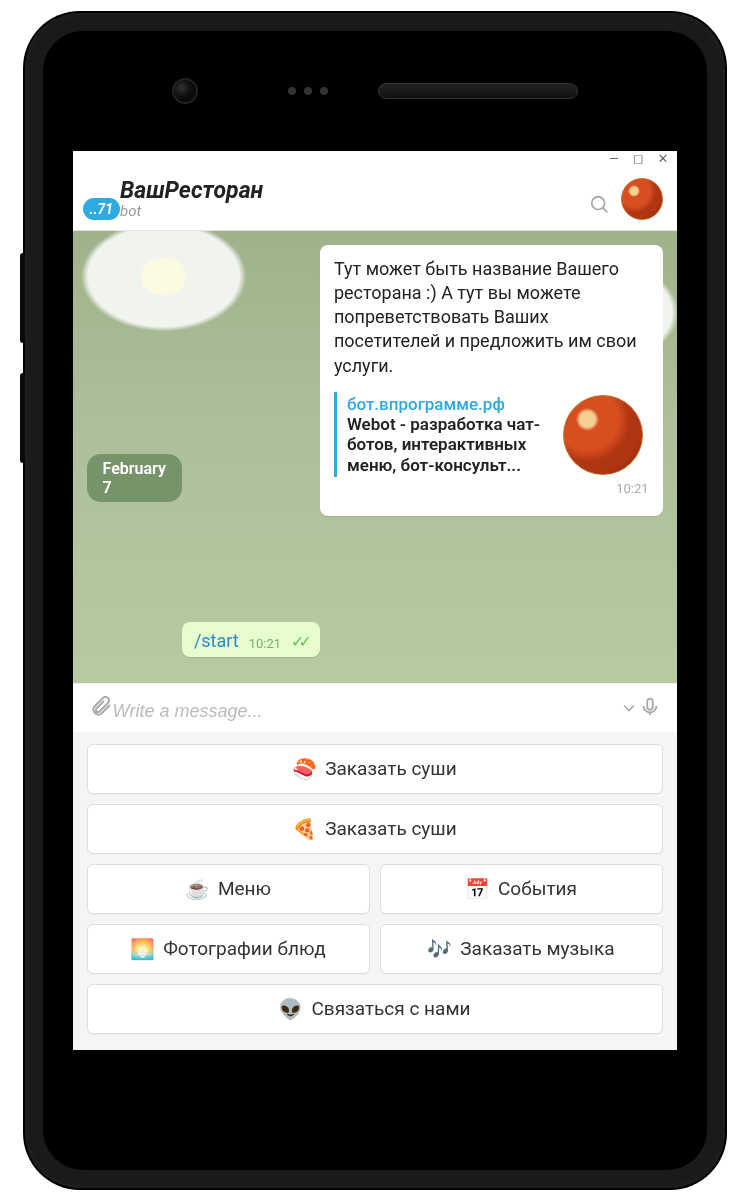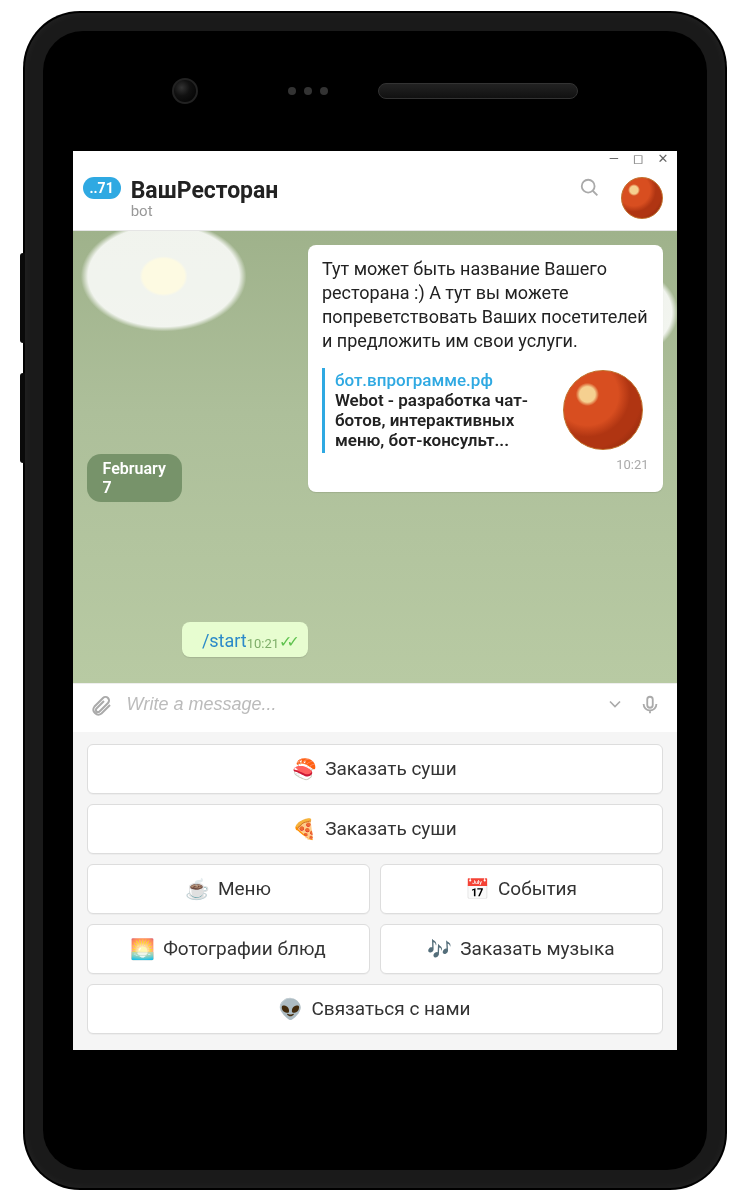--- a/index.html
+++ b/index.html
@@ -80,22 +80,23 @@
     display:flex; flex-direction:column;
     overflow:hidden;
   }
 
   
   .titlebar { height:20px; display:flex; justify-content:flex-end; gap:14px; padding:2px 8px 0 0; color:#666;}
   .titlebar span { font-size:13px; line-height:12px;}
 
   
   .header {
-    display:flex; align-items:flex-start; padding:6px 14px 10px 10px; gap:10px;
+    display:flex; align-items:flex-end; padding:6px 14px 10px 10px; 
     border-bottom:1px solid #e5e5e5;
+    font-style:italic;
   }
   .badge {
     background:#2fa9e2; color:#fff; font-size:14px; font-weight:700;
     padding:3px 7px; border-radius:11px;
   }
   .chat-title { flex:1; }
   .chat-title .name { font-weight:700; font-size:23px; color:#222;}
   .chat-title .sub  { font-size:15px; color:#999; margin-top:-2px;}
   .search-ico { color:#aaa; margin-right:10px;}
   .avatar {
@@ -116,22 +117,22 @@
   }
   .chat-area { position:absolute; inset:0; padding:14px 14px 8px; display:flex; }
 
   .date-chip {
     align-self:center; background:#77936a; color:#fff; font-weight:600;
     font-size:16px; padding:5px 16px; border-radius:14px; margin:55px 0 18px;
   }
 
   .msg-out {
     align-self:flex-end; background:#e7fdd0; border-radius:8px;
-    padding:8px 10px 6px 20px; box-shadow:0 1px 1px rgba(0,0,0,.1);
-    display:flex; align-items:flex-end; margin-bottom:18px;
+    padding:8px 10px 6px 12px; box-shadow:0 1px 1px rgba(0,0,0,.1);
+    display:flex; align-items:flex-end; gap:10px; margin-bottom:18px;
   }
   .msg-out .cmd { color:#2b8ac9; font-size:18px;}
   .msg-out .time { color:#7fae6a; font-size:13px;}
   .ticks { color:#5fc24e; font-size:16px; letter-spacing:-6px; margin-right:4px;}
 
   .msg-in {
     align-self:flex-start; background:#fff; border-radius:8px;
     padding:12px 14px 20px; width:93%; box-shadow:0 1px 1px rgba(0,0,0,.1);
   }
   .msg-in .text { font-size:18px; color:#222; line-height:1.35;}
@@ -144,21 +145,21 @@
   .link-card .lc-desc { color:#222; font-size:17px; font-weight:600; line-height:1.2;}
   .link-card .thumb {
     width:80px; height:80px; border-radius:50%;
     background: radial-gradient(circle at 30% 30%, #f5d090 0 10%, #d84e20 15% 40%, #b03512 55% 70%, #7a2108 100%);
     border:1px solid #c0702a; flex-shrink:0;
   }
   .msg-in .time { text-align:right; color:#aaa; font-size:13px; margin-top:4px;}
 
   
   .input-bar {
-    display:flex; align-items:flex-start; gap:14px; padding:10px 16px;
+    display:flex; align-items:flex-end; padding:10px 16px;
     background:#fff; border-top:1px solid #eee;
   }
   .input-bar input {
     flex:1; border:none; outline:none; font-size:18px; color:#222;
   }
   .input-bar input::placeholder { color:#bbb; font-style:italic;}
   .ico { color:#aaa; }
 
   
   .kb {

